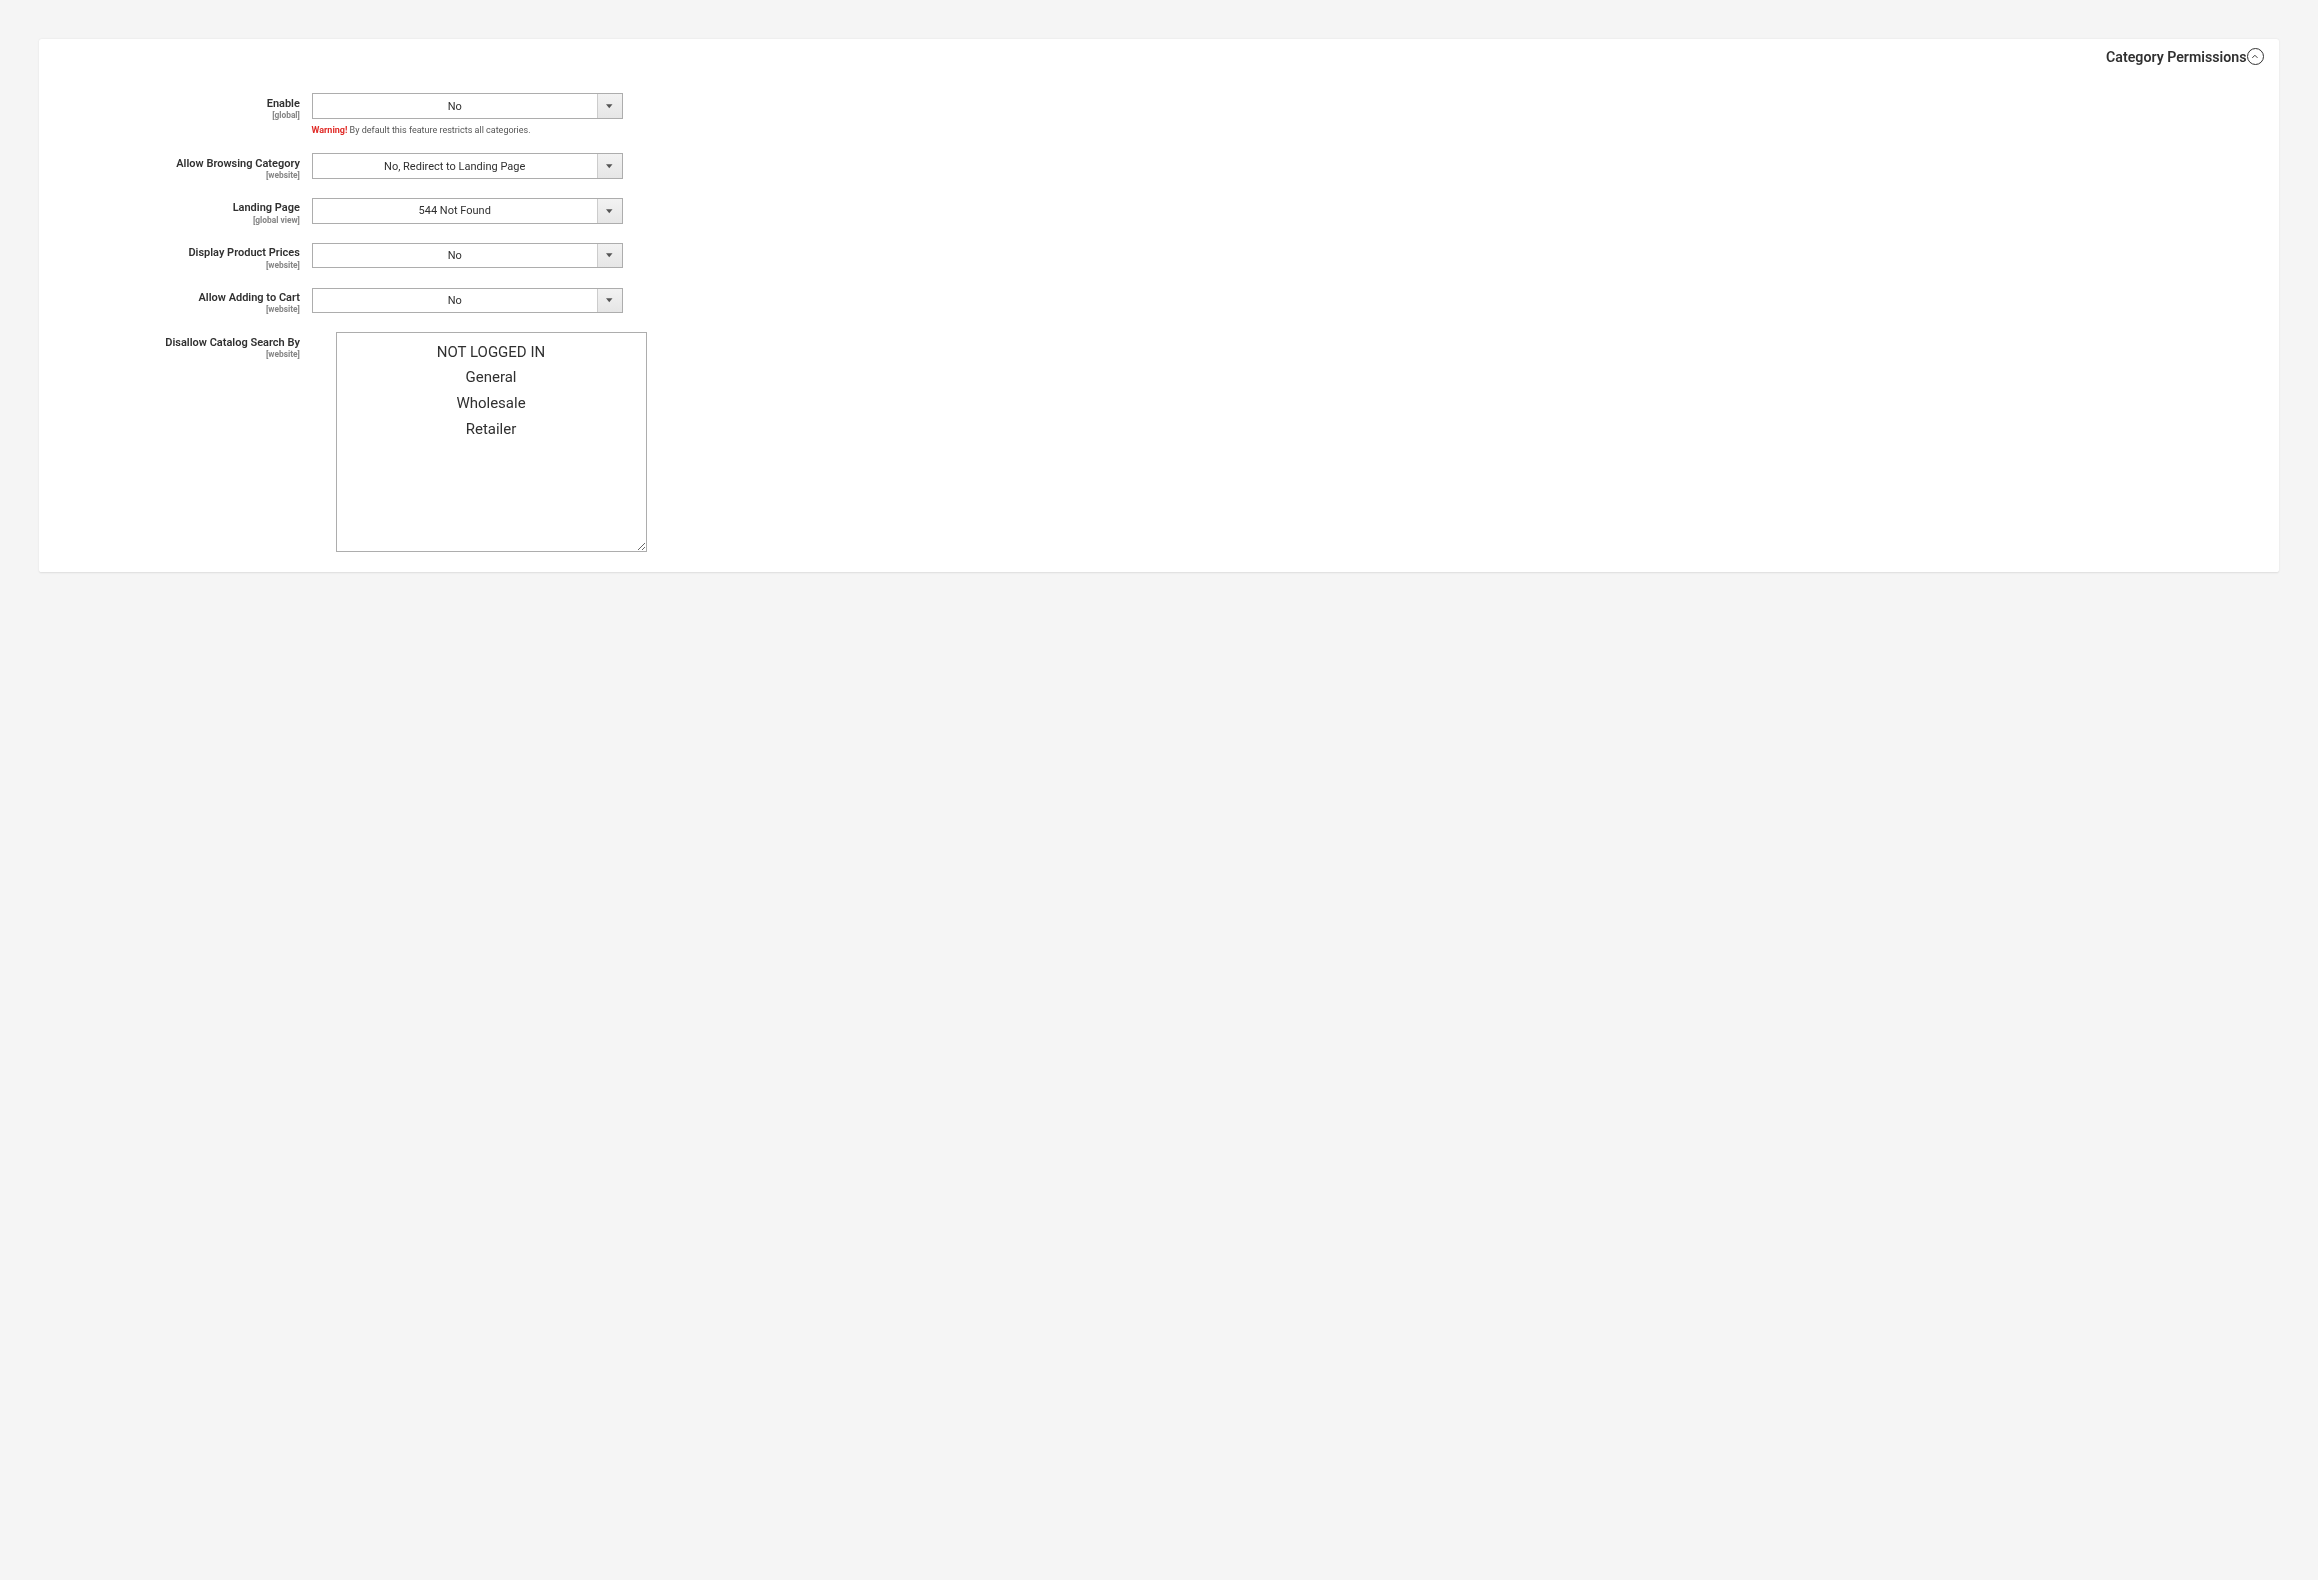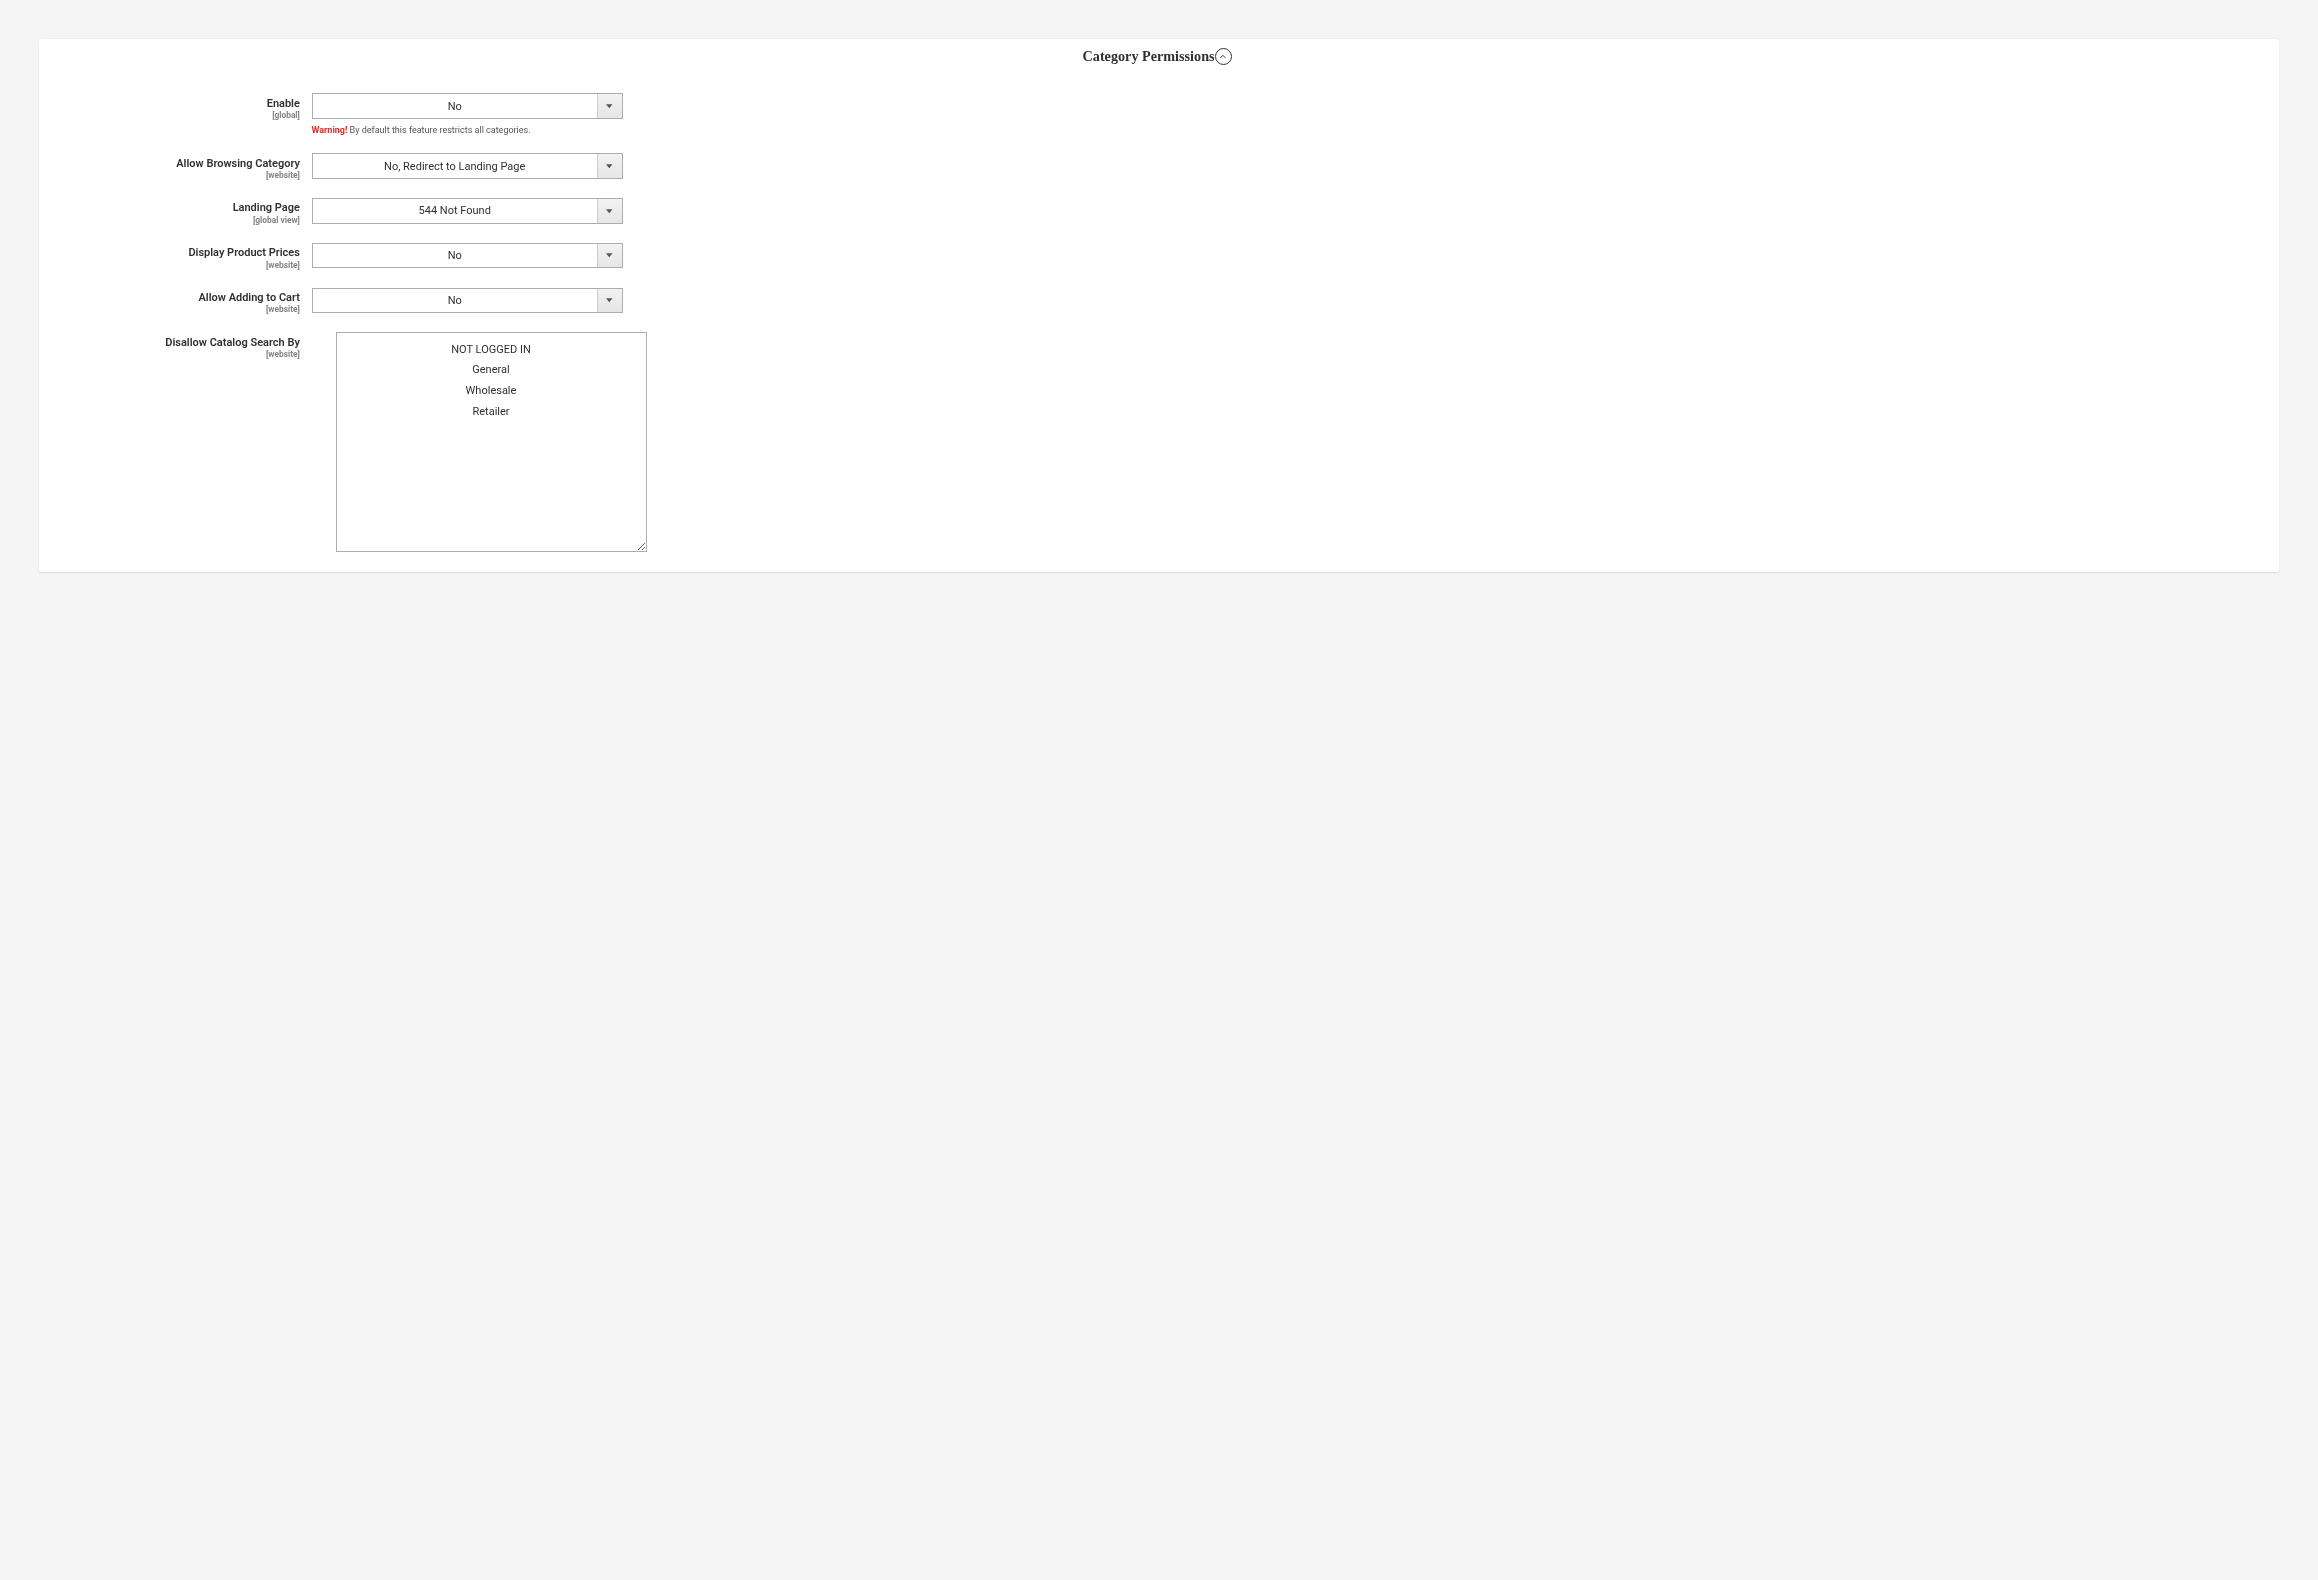--- a/index.html
+++ b/index.html
@@ -17,24 +17,23 @@
     
     .panel {
       background: #fff;
       border-radius: 2.6px;
       box-shadow: 0 0.6px 1.9px rgba(0,0,0,0.1);
       overflow: hidden;
     }
     
     .panel-header {
       display: flex;
-      justify-content: center;
+      justify-content: flex-end;
       align-items: center;
       padding: 9px 15.5px 9px 11.6px;
-      font-family: Liberation Serif, serif;
     }
     
     .panel-title {
       font-size: 14.2px;
       font-weight: 600;
       color: #303030;
     }
     
     .collapse-button {
       width: 17px;
@@ -153,21 +152,21 @@
       background: #fff;
       min-height: 220px;
       padding: 5.2px 0;
       resize: both;
       overflow: auto;
       position: relative;
     }
     
     .multiselect-option {
       padding: 3.9px 11.6px;
-      font-size: 11px;
+      font-size: 15px;
       color: #303030;
       cursor: pointer;
       user-select: none;
     }
     
     .form-row:last-child {
       margin-bottom: 0;
       gap: 24px;
     }
   </style>

